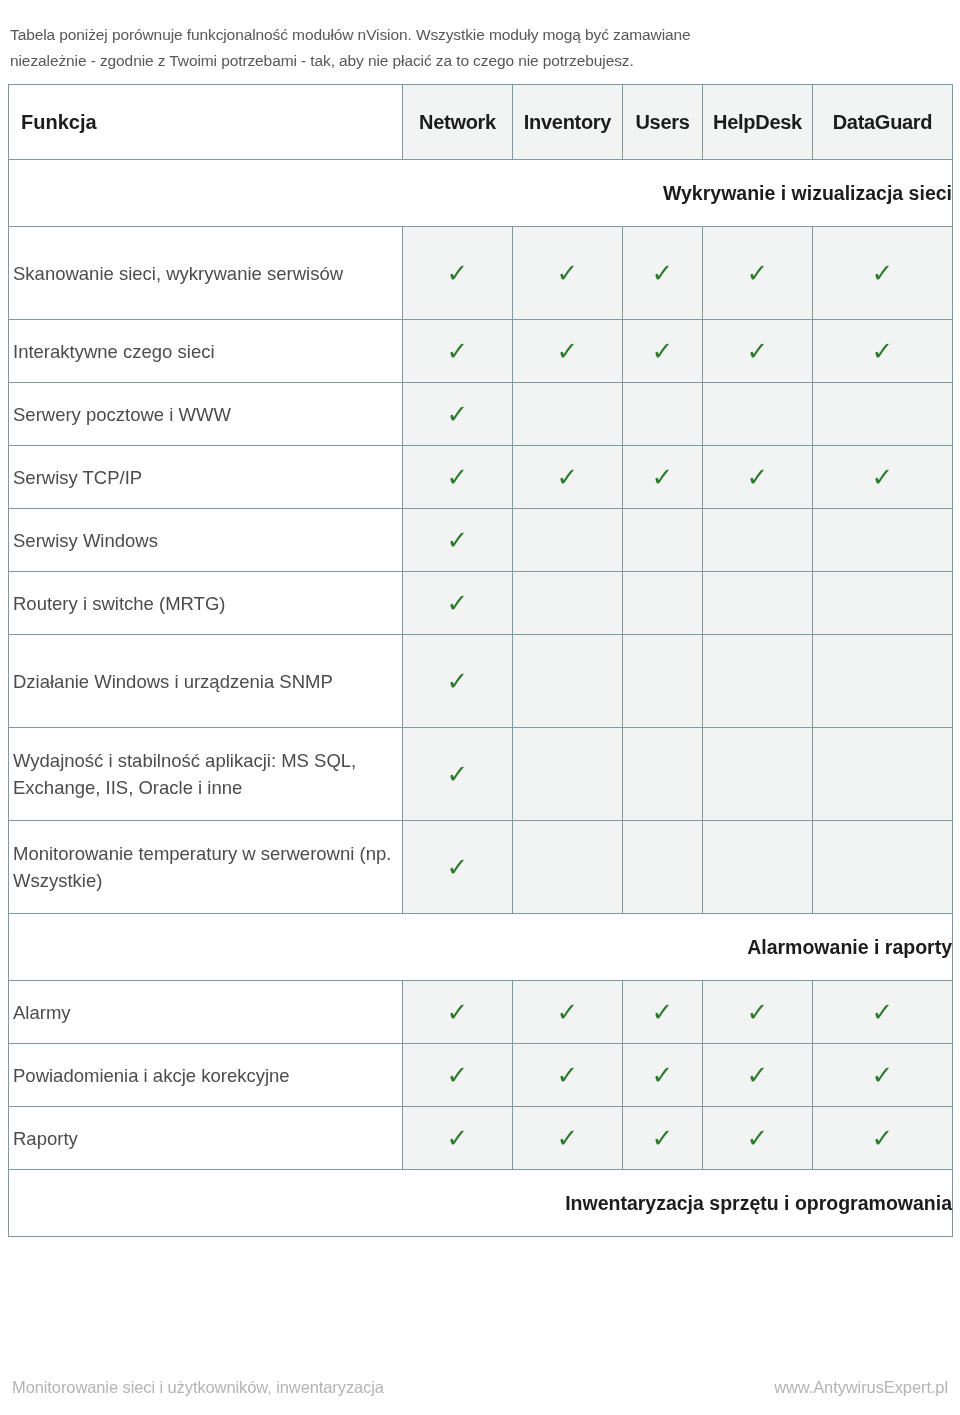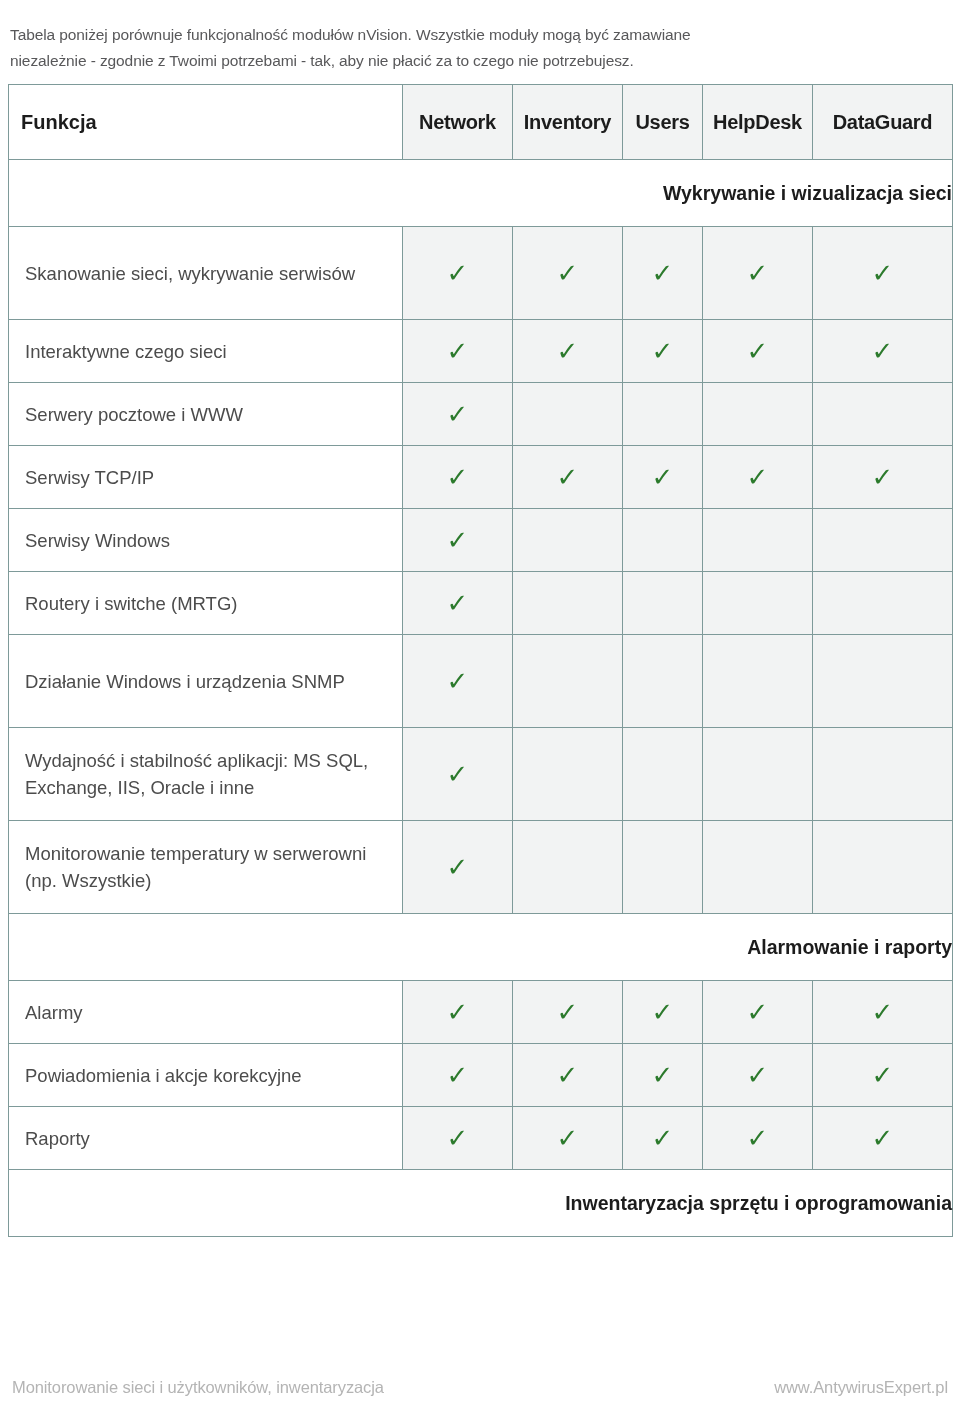--- a/index.html
+++ b/index.html
@@ -90,21 +90,21 @@
     font-size: 19.5px;
     font-weight: bold;
     color: #1c1c1c;
     vertical-align: middle;
   }
 
   
   tr.feature-row td.feature-name {
     background: #ffffff;
     text-align: left;
-    padding: 0 10px 0 16px;
+    padding: 0 10px 0 4px;
     font-size: 18.5px;
     line-height: 27px;
     color: #4c4c4c;
     vertical-align: middle;
   }
   tr.feature-row td.check-cell {
     background: #f2f3f3;
     text-align: center;
     vertical-align: middle;
   }

